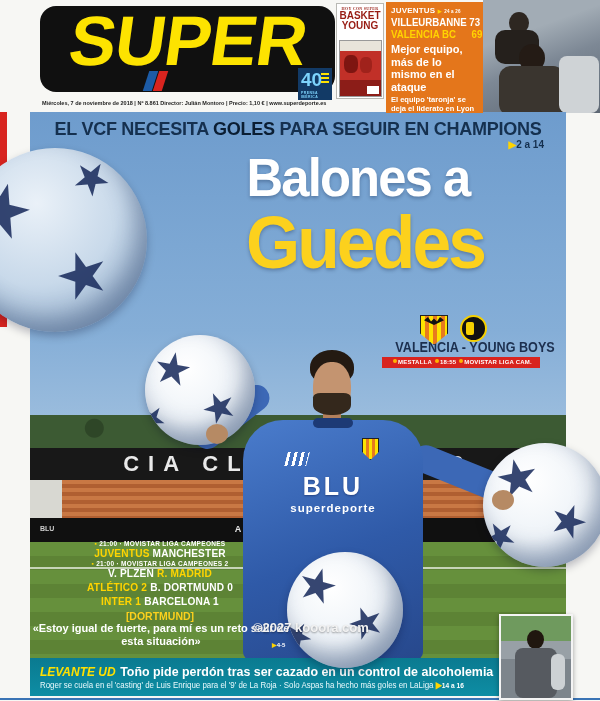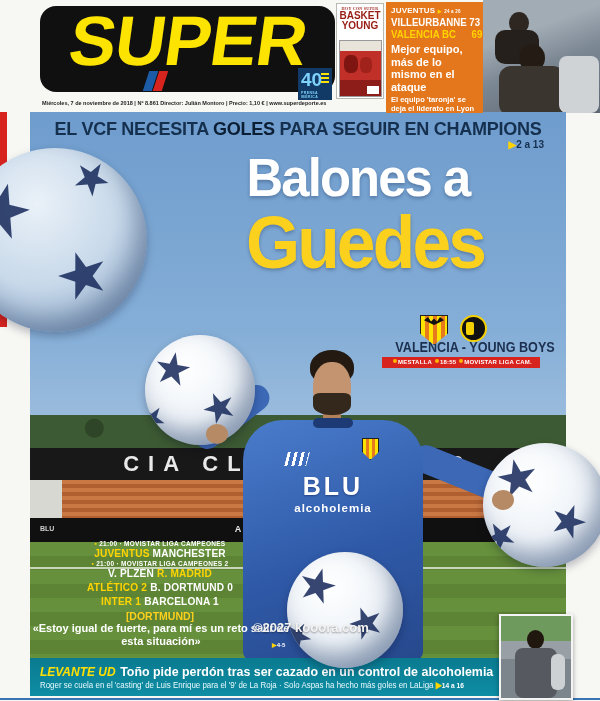--- a/index.html
+++ b/index.html
@@ -217,21 +217,21 @@
     <div class="abs seats"></div>
     <div class="abs stair"></div>
     <div class="abs board"></div>
     <div class="abs adL">BLU</div>
     <div class="abs adR">BLU</div>
     <div class="abs boardTxt">ANTONIO PUCHADES</div>
     <div class="abs grass"></div>
     <div class="abs gline"></div>
 
     <div class="abs kicker"><span>EL VCF NECESITA </span><b>GOLES</b><span> PARA SEGUIR EN CHAMPIONS</span></div>
-    <div class="abs pages1"><span class="arrY">▶</span><span>2 a 13</span></div>
+    <div class="abs pages1"><span class="arrY">▶</span><span>2 a 14</span></div>
 
     <div class="abs hl1">Balones a</div>
     <div class="abs hl2">Guedes</div>
 
     <div class="abs crest1">
         <span class="bat"></span>
       </div>
     <div class="abs crest2">
         <span class="band"></span>
       </div>
@@ -242,21 +242,21 @@
     <div class="abs armL"></div>
     <div class="abs hair"></div>
     <div class="abs face"></div>
     <div class="abs beard"></div>
     <div class="abs neck"></div>
     <div class="abs torso"></div>
     <div class="abs collar"></div>
     <div class="abs adidas"></div>
     <div class="abs crestS"></div>
     <div class="abs blu">BLU</div>
-    <div class="abs bluSub">alcoholemia</div>
+    <div class="abs bluSub">superdeporte</div>
 
     <div class="abs sched meta" style="top:428px"><span class="ylw">▪ </span><span>21:00 · MOVISTAR LIGA CAMPEONES</span></div>
     <div class="abs sched mline" style="top:435px"><span class="ylw">JUVENTUS</span> <span class="wht">MANCHESTER</span></div>
     <div class="abs sched meta" style="top:448px"><span class="ylw">▪ </span><span>21:00 · MOVISTAR LIGA CAMPEONES 2</span></div>
     <div class="abs sched mline" style="top:455px"><span class="wht">V. PLZEN</span> <span class="ylw">R. MADRID</span></div>
     <div class="abs sched mline" style="top:469px"><span class="ylw">ATLÉTICO 2</span> <span class="wht">B. DORTMUND 0</span></div>
     <div class="abs sched mline" style="top:483px"><span class="ylw">INTER 1</span> <span class="wht">BARCELONA 1</span></div>
 
     <div class="abs marcLbl">[DORTMUND]</div>
     <div class="abs quote">«Estoy igual de fuerte, para mí es un reto salir de esta situación»</div>

